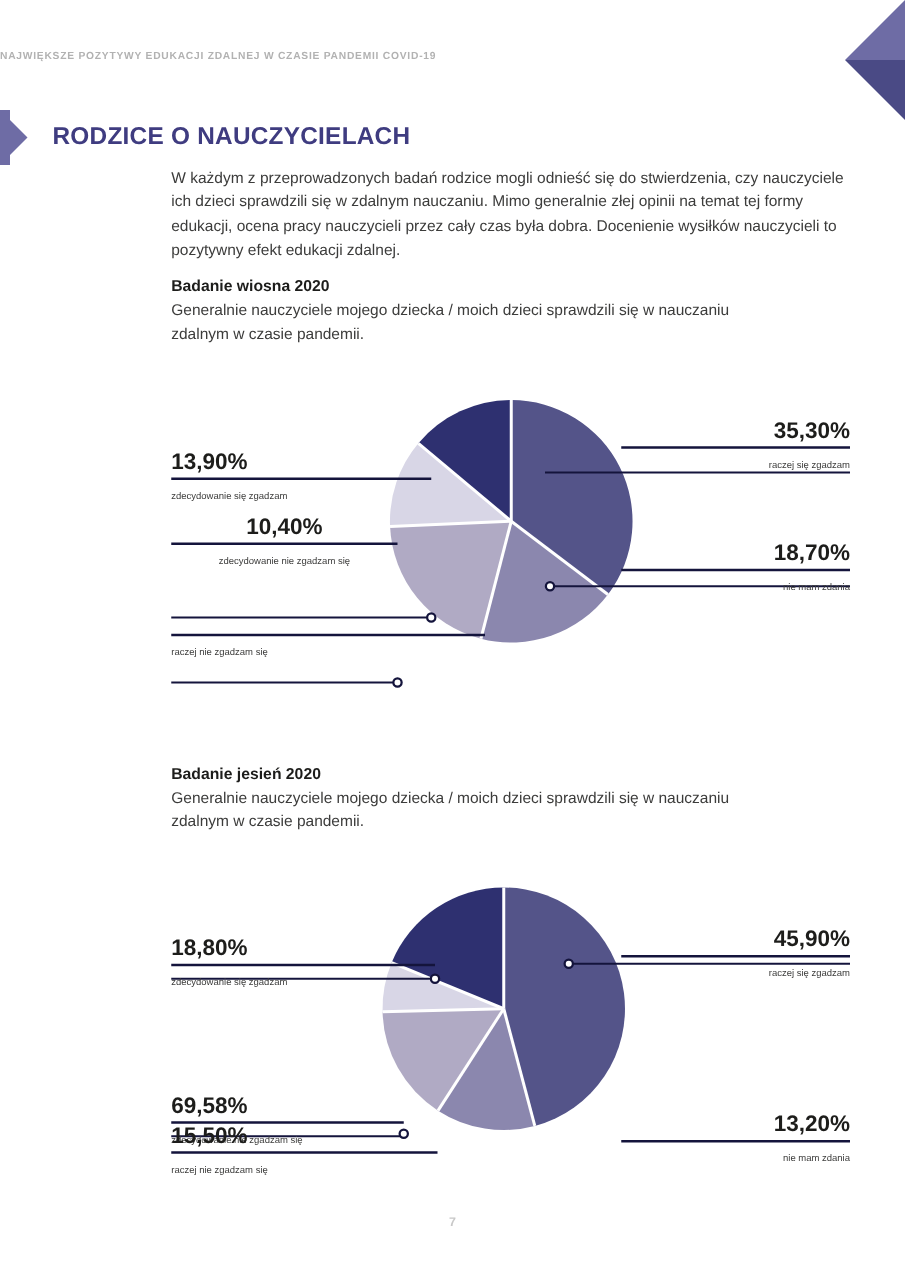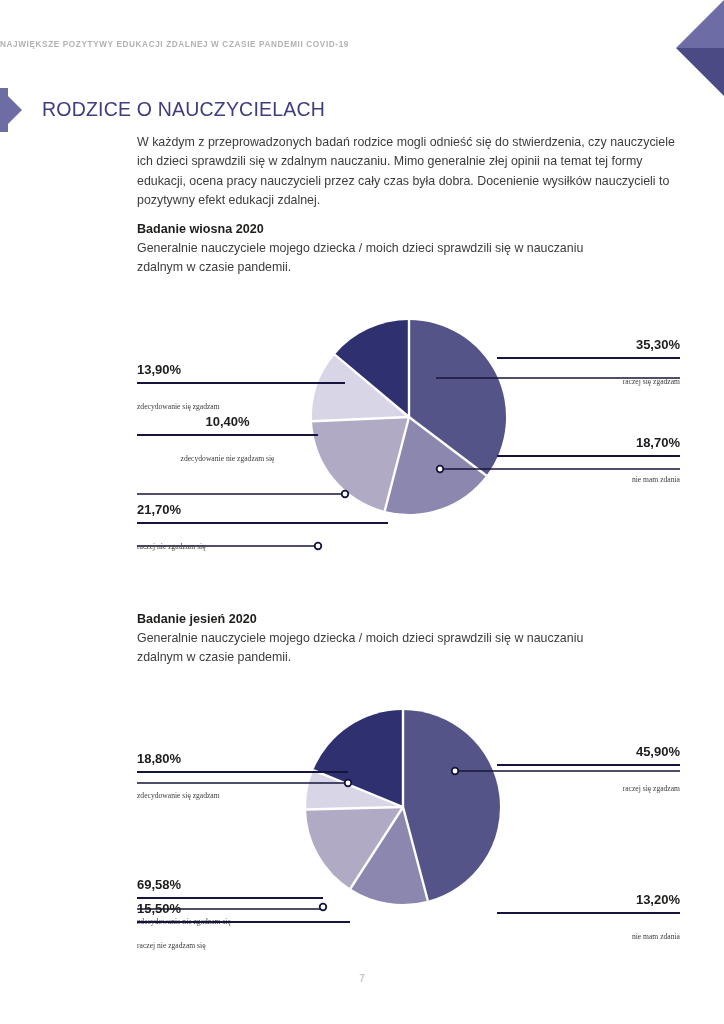--- a/index.html
+++ b/index.html
@@ -47,21 +47,21 @@
     color: #b2b2b2;
     text-transform: uppercase;
   }
 
   
   .section-title {
     position: absolute;
     top: 98px;
     left: 42px;
     font-size: 19.5px;
-    font-weight: 400;
+    font-weight: 700;
     letter-spacing: 0.2px;
     color: #3f3c80;
   }
 
   
   .intro {
     position: absolute;
     top: 133px;
     left: 137px;
     width: 552px;
@@ -104,38 +104,37 @@
     width: 724px;
     height: 340px;
   }
   .pie-svg { display: block; }
 
   
   .callout {
     position: absolute;
   }
   .callout .pct {
-    font-size: 13px;
+    font-size: 18px;
     font-weight: 700;
     color: #1d1d1b;
     white-space: nowrap;
     line-height: 15px;
   }
   .callout .rule {
     height: 1.6px;
     background: #14143c;
     margin-top: 5px;
   }
   .callout .cap {
     font-size: 7.6px;
     color: #3c3c3b;
-    margin-top: 18px;
+    margin-top: 8px;
     white-space: nowrap;
     line-height: 9px;
-    font-family: Liberation Serif, serif;
   }
   .callout.right { text-align: right; }
   .callout.left  { text-align: left; }
 
   
   .page-number {
     position: absolute;
     bottom: 40px;
     left: 0;
     right: 0;
@@ -228,21 +227,20 @@
     <div class="cap">zdecydowanie się zgadzam</div>
   </div>
 
   <div class="callout left" style="left:137px; top:192px; width:181px;text-align:center;">
     <div class="pct">10,40%</div>
     <div class="rule"></div>
     <div class="cap">zdecydowanie nie zgadzam się</div>
   </div>
 
   <div class="callout left" style="left:137px; top:280px; width:251px;">
-    <div class="pct">21,70%</div>
     <div class="rule"></div>
     <div class="cap">raczej nie zgadzam się</div>
   </div>
 
 </div>
 
 <div class="chart-block" id="chart-block-2">
 
   <div class="chart-heading">Badanie jesień 2020</div>
   <div class="chart-subheading">Generalnie nauczyciele mojego dziecka / moich dzieci sprawdzili się w nauczaniu zdalnym w czasie pandemii.</div>

